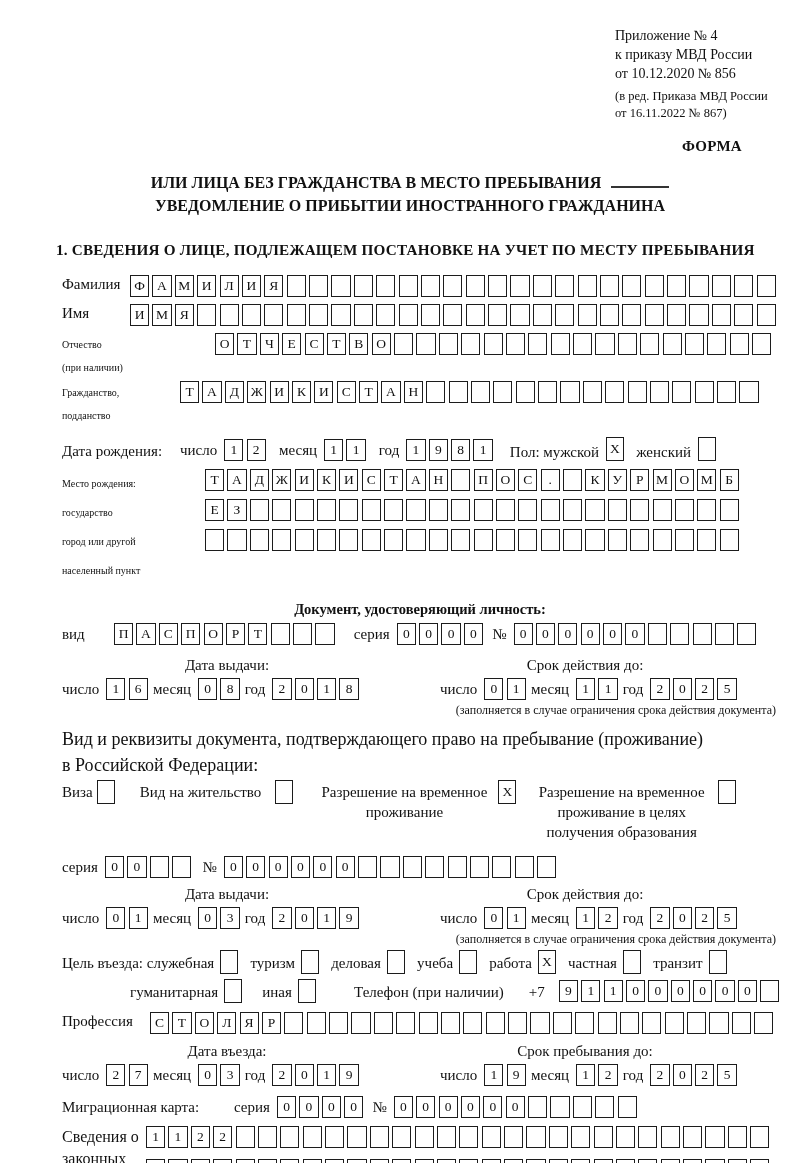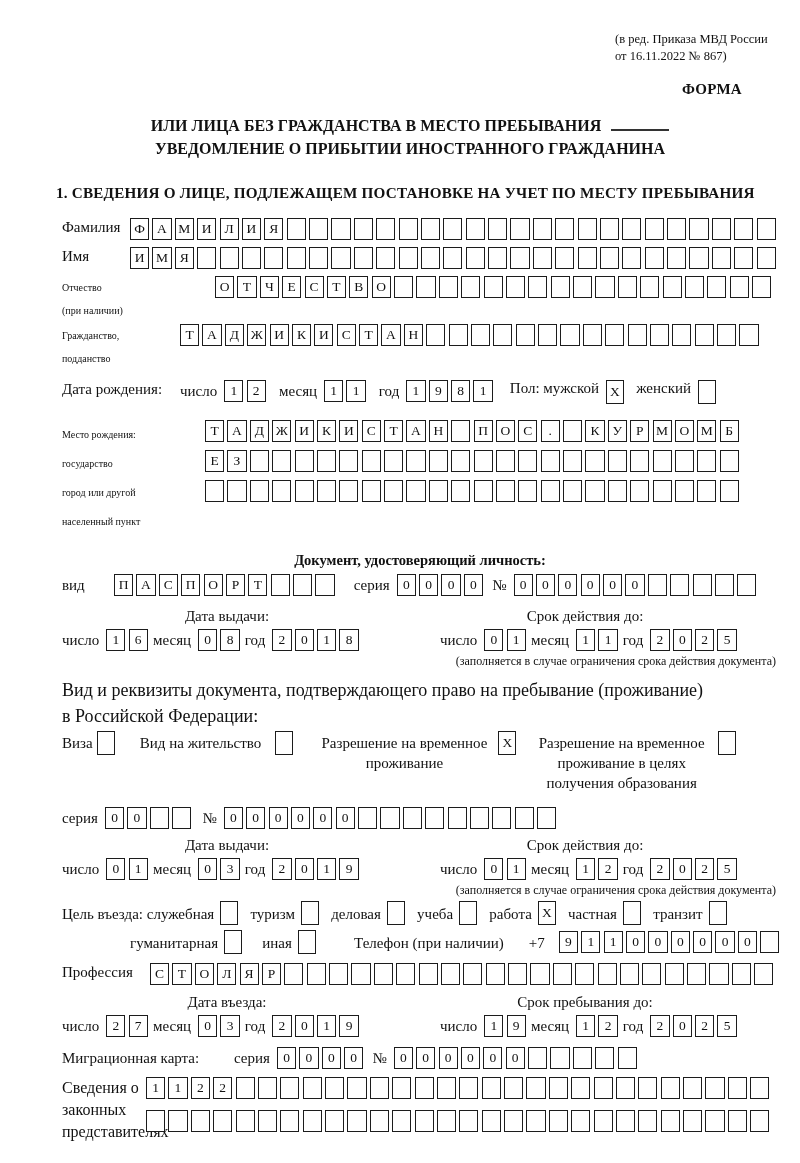--- a/index.html
+++ b/index.html
@@ -44,20 +44,25 @@
   .purpose .cells{margin-left:6px;margin-top:-3px;}
   .phone-prefix{font-size:15px;margin:0 8px 0 0;}
   .legal-label div{font-size:16px;line-height:22px;}
   .sp{margin-left:2px;}
 </style>
 </head>
 <body>
 
 <div class="page">
 
+  <div class="annex">
+    <div>Приложение № 4</div>
+    <div>к приказу МВД России</div>
+    <div>от 10.12.2020 № 856</div>
+  </div>
   <div class="edition">
     <div>(в ред. Приказа МВД России</div>
     <div>от 16.11.2022 № 867)</div>
   </div>
   <div class="form-label">ФОРМА</div>
 
   <div class="title">
     <div><span>ИЛИ ЛИЦА БЕЗ ГРАЖДАНСТВА В МЕСТО ПРЕБЫВАНИЯ</span><span class="title-underline"></span></div>
     <div>УВЕДОМЛЕНИЕ О ПРИБЫТИИ ИНОСТРАННОГО ГРАЖДАНИНА</div>
   </div>
@@ -196,21 +201,21 @@
         <span class="cell"></span>
         <span class="cell"></span>
         <span class="cell"></span>
         <span class="cell"></span>
         <span class="cell"></span>
         <span class="cell"></span>
         <span class="cell"></span>
       </span>
   </div>
 
-  <div class="frow" style="align-items:flex-start;margin-top:10px;">
+  <div class="frow" style="align-items:flex-end;margin-top:10px;">
     <span class="flabel" style="width:118px;">Дата рождения:</span>
     <span class="dg">
       <span class="dgl">число</span>
       <span class="cells">
           <span class="cell">1</span>
           <span class="cell">2</span>
         </span>
       <span class="dgl">месяц</span>
       <span class="cells">
           <span class="cell">1</span>
@@ -227,21 +232,21 @@
     <span class="dgl" style="margin-left:4px;">Пол: мужской</span>
     <span class="cells cbx">
         <span class="cell">X</span>
       </span>
     <span class="dgl" style="margin-left:9px;">женский</span>
     <span class="cells cbx">
         <span class="cell"></span>
       </span>
   </div>
 
-  <div class="frow" style="margin-top:16px;">
+  <div class="frow" style="margin-top:8px;">
     <span class="lblock" style="width:143px;">
       <div style="line-height:29px;">Место рождения:</div>
       <div style="line-height:29px;">государство</div>
       <div style="line-height:29px;">город или другой</div>
       <div style="line-height:29px;">населенный пункт</div>
     </span>
     <span class="cellrows">
       <span class="cells">
           <span class="cell">Т</span>
           <span class="cell">А</span>

